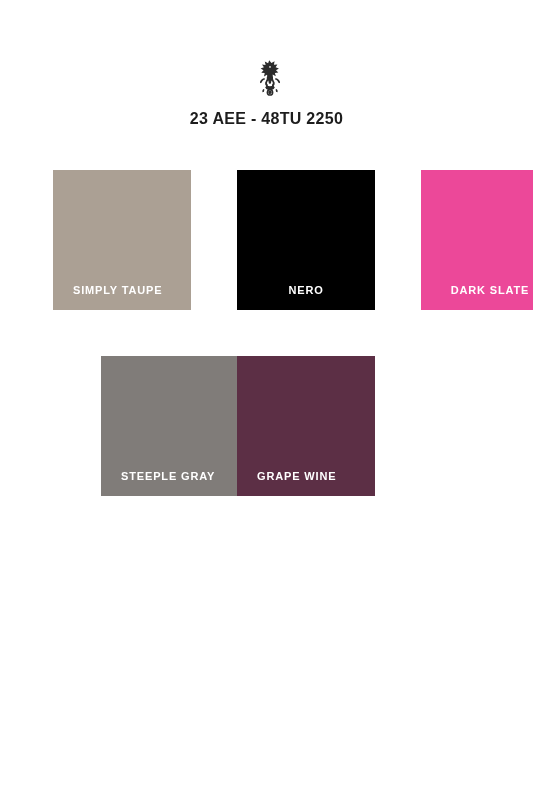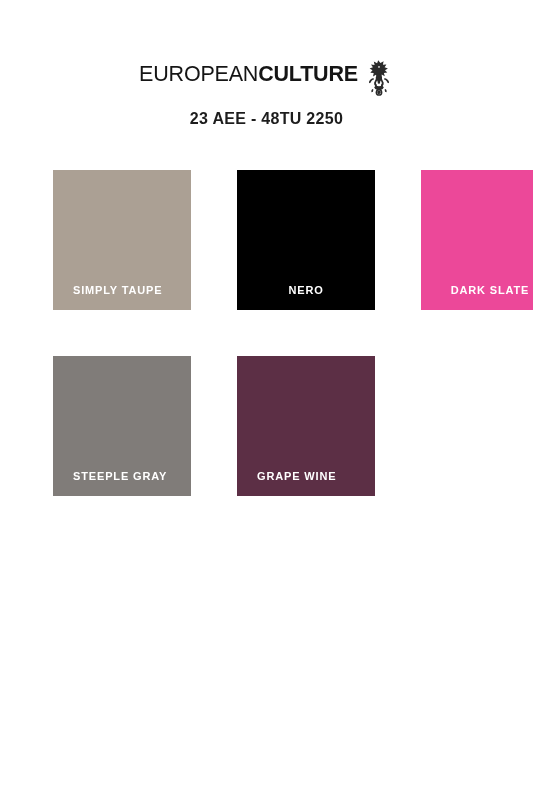--- a/index.html
+++ b/index.html
@@ -117,23 +117,20 @@
   }
 </style>
 </head>
 <body style="background-color: rgb(255, 255, 255);">
 
 <div class="page">
 
   <div class="brand-header">
 
     <div class="brand-lockup">
-      <div class="wordmark">
-        <span class="w-light">EUROPEAN</span><span class="w-bold">CULTURE</span>
-      </div>
 
       <svg class="logo-mark" viewBox="0 0 30 40" aria-hidden="true">
         <g fill="#2b2b2b">
           <path d="M14.2 2.2 L16.4 5.1 L19.6 3.3 L18.9 6.8 L22.4 6.4 L20.6 9.2 L23.9 10.4 L21.0 12.2 L23.3 14.6 L19.9 14.9 L20.8 18.2 L17.7 16.6 L17.2 20.0 L14.9 17.4 L12.7 20.1 L12.0 16.7 L9.0 18.4 L9.7 15.0 L6.3 14.8 L8.5 12.3 L5.6 10.5 L8.9 9.3 L7.0 6.5 L10.6 6.9 L9.8 3.4 L13.1 5.2 Z"></path>
           <path d="M12.0 11.0 q3.0 -2.2 6.0 0 q1.6 1.2 1.2 3.0 q-0.4 1.8 -2.4 2.2 q-1.9 0.4 -3.6 -0.4 q-1.9 -0.9 -2.0 -2.6 q-0.1 -1.4 0.8 -2.2 Z"></path>
           <path d="M13.4 16.6 q1.8 0.9 3.6 0 l1.0 2.6 q-0.4 2.1 0.9 3.9 q1.3 1.8 0.6 3.6 q-0.6 1.6 -2.4 2.0 l-0.2 -2.0 q1.0 -0.6 0.9 -1.8 q-0.1 -1.2 -1.3 -2.4 l-0.6 3.0 q-1.0 0.3 -2.0 0 l-0.6 -3.0 q-1.2 1.2 -1.3 2.4 q-0.1 1.2 0.9 1.8 l-0.2 2.0 q-1.8 -0.4 -2.4 -2.0 q-0.7 -1.8 0.6 -3.6 q1.3 -1.8 0.9 -3.9 Z"></path>
           <path d="M9.4 20.0 q-2.0 0.4 -3.4 2.0 q-1.3 1.5 -1.0 3.3 l1.8 -0.7 q0.1 -1.3 1.1 -2.2 q0.9 -0.8 2.1 -1.0 Z"></path>
           <path d="M20.6 20.0 q2.0 0.4 3.4 2.0 q1.3 1.5 1.0 3.3 l-1.8 -0.7 q-0.1 -1.3 -1.1 -2.2 q-0.9 -0.8 -2.1 -1.0 Z"></path>
           <path d="M11.6 27.4 q3.4 1.6 6.8 0 l1.4 2.0 q-0.9 1.6 -2.6 2.3 q-2.2 0.9 -4.4 0 q-1.7 -0.7 -2.6 -2.3 Z"></path>
           <circle cx="15.0" cy="34.4" r="3.4"></circle>
@@ -156,21 +153,21 @@
     </div>
 
     <div class="swatch" style="background-color: rgb(0, 0, 0);">
       <div class="swatch-label align-center" style="color: rgb(255, 255, 255); margin-top: 16px;">NERO</div>
     </div>
 
     <div class="swatch" style="background-color: #ec4899;">
       <div class="swatch-label align-center" style="color: rgb(255, 255, 255);">DARK SLATE</div>
     </div>
 
-    <div class="swatch" style="background-color: rgb(128, 124, 121);">
+    <div class="swatch" style="background-color: rgb(128, 124, 121); margin-left: 48px;">
       <div class="swatch-label align-left" style="color: rgb(255, 255, 255);">STEEPLE GRAY</div>
     </div>
 
     <div class="swatch" style="background-color: rgb(92, 47, 69);">
       <div class="swatch-label align-left" style="color: rgb(255, 255, 255);">GRAPE WINE</div>
     </div>
 
     <div class="swatch is-empty"></div>
 
   </div>

